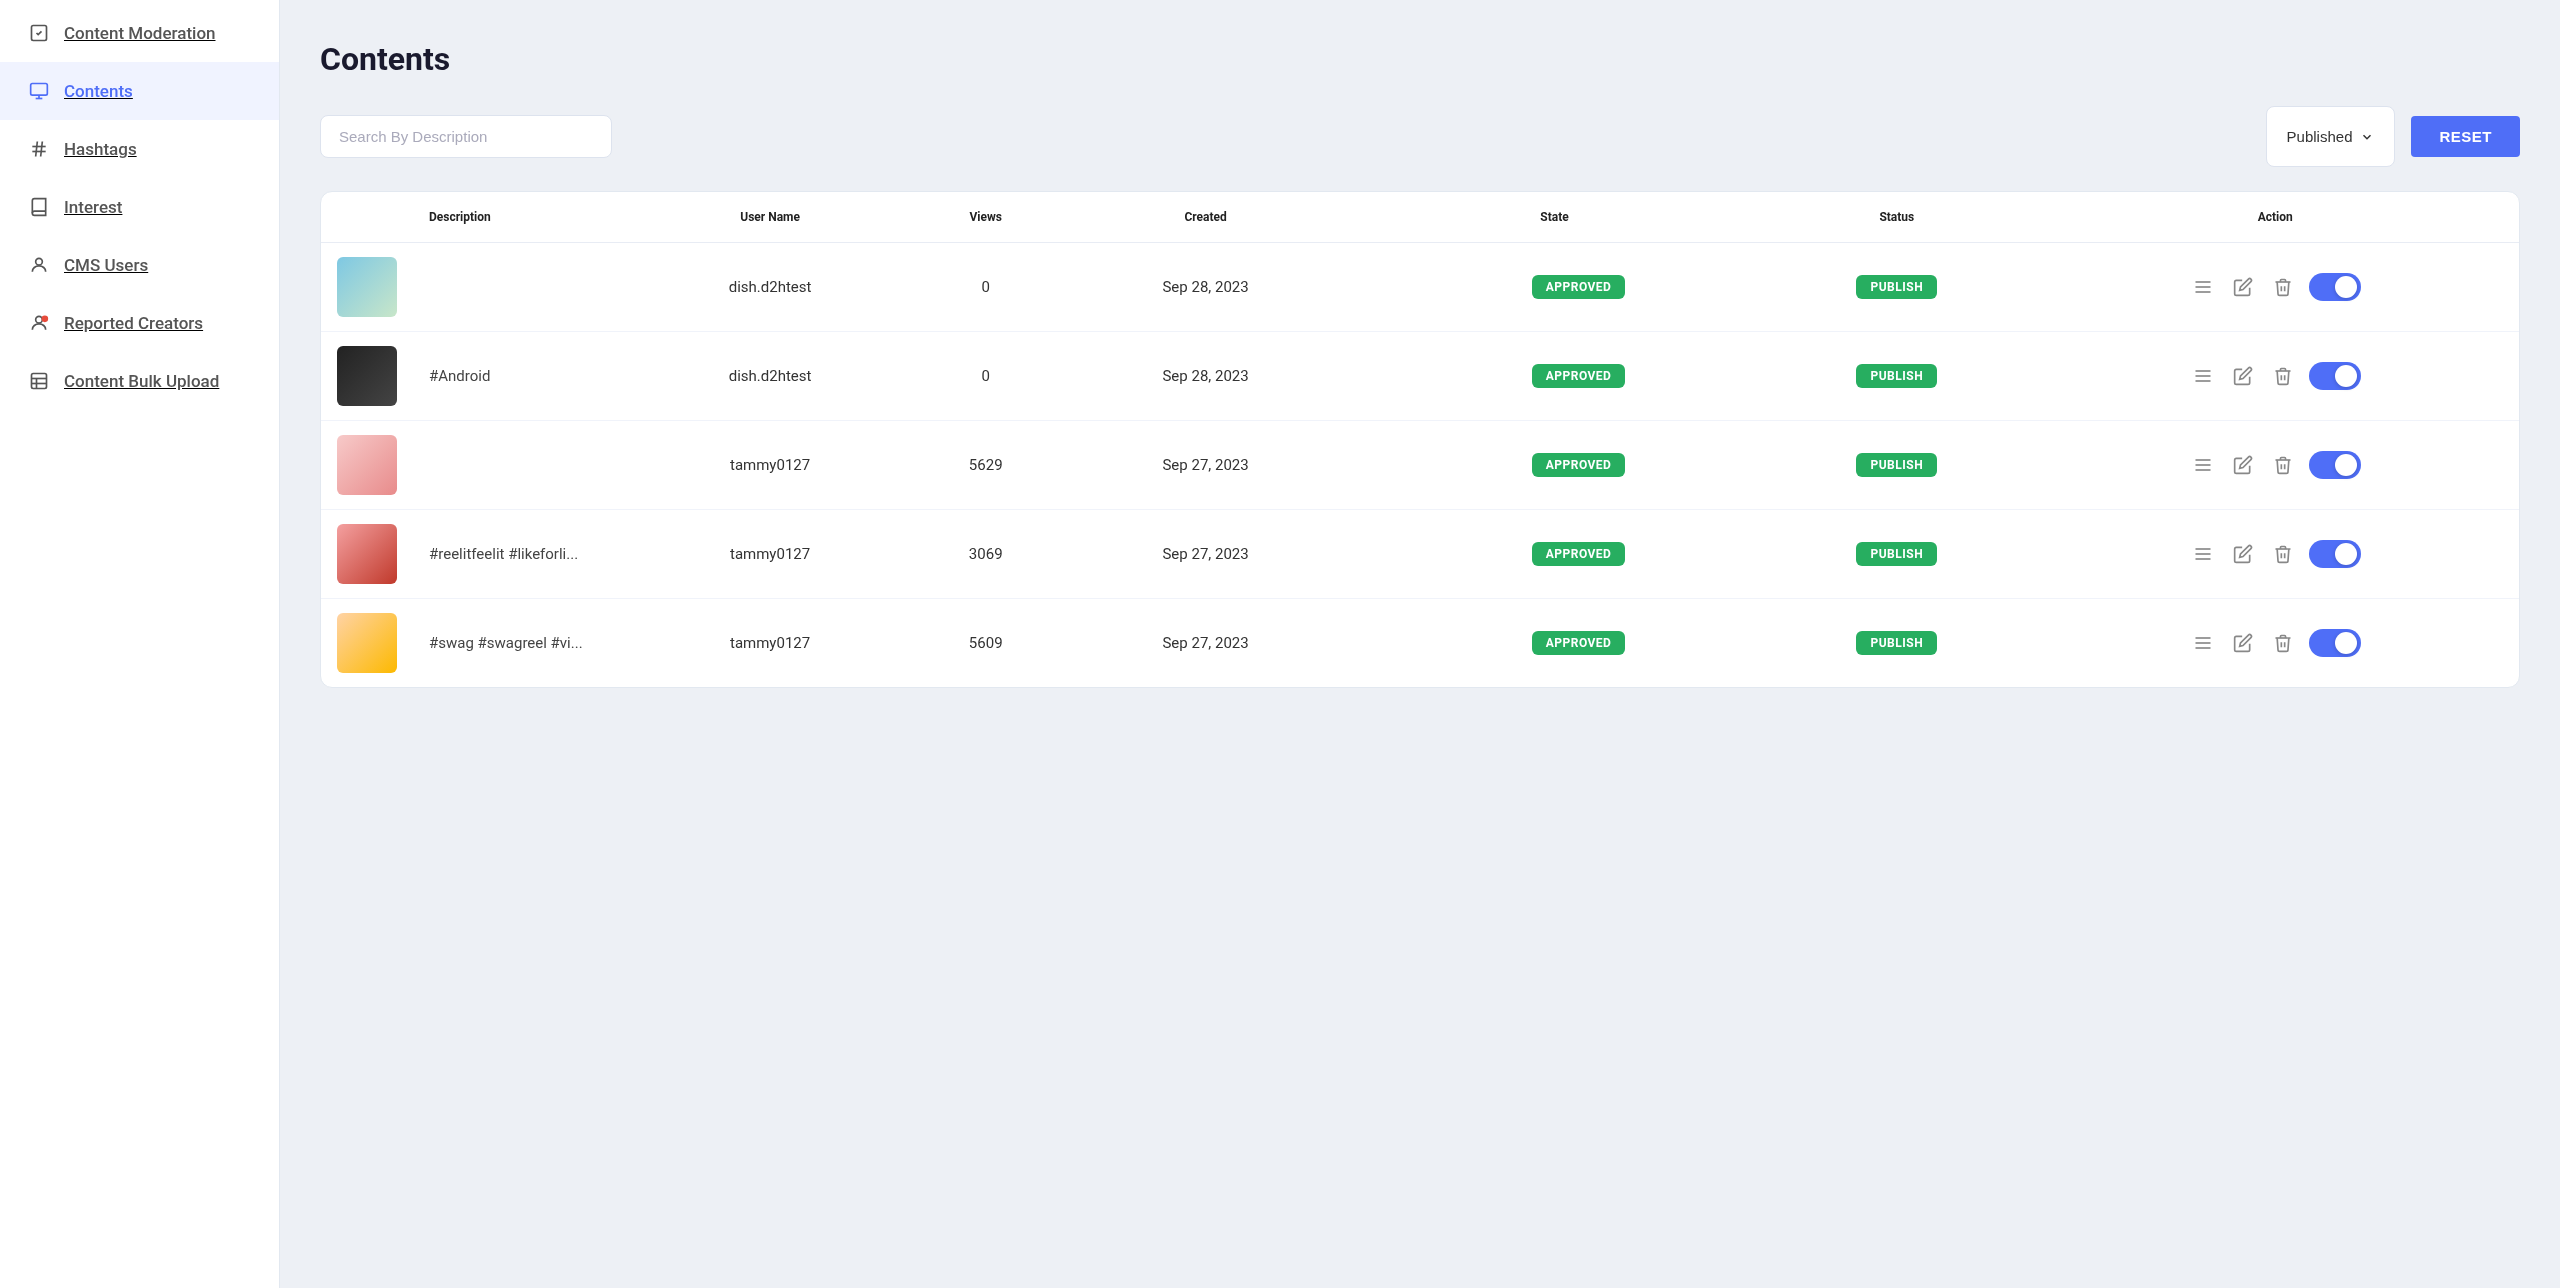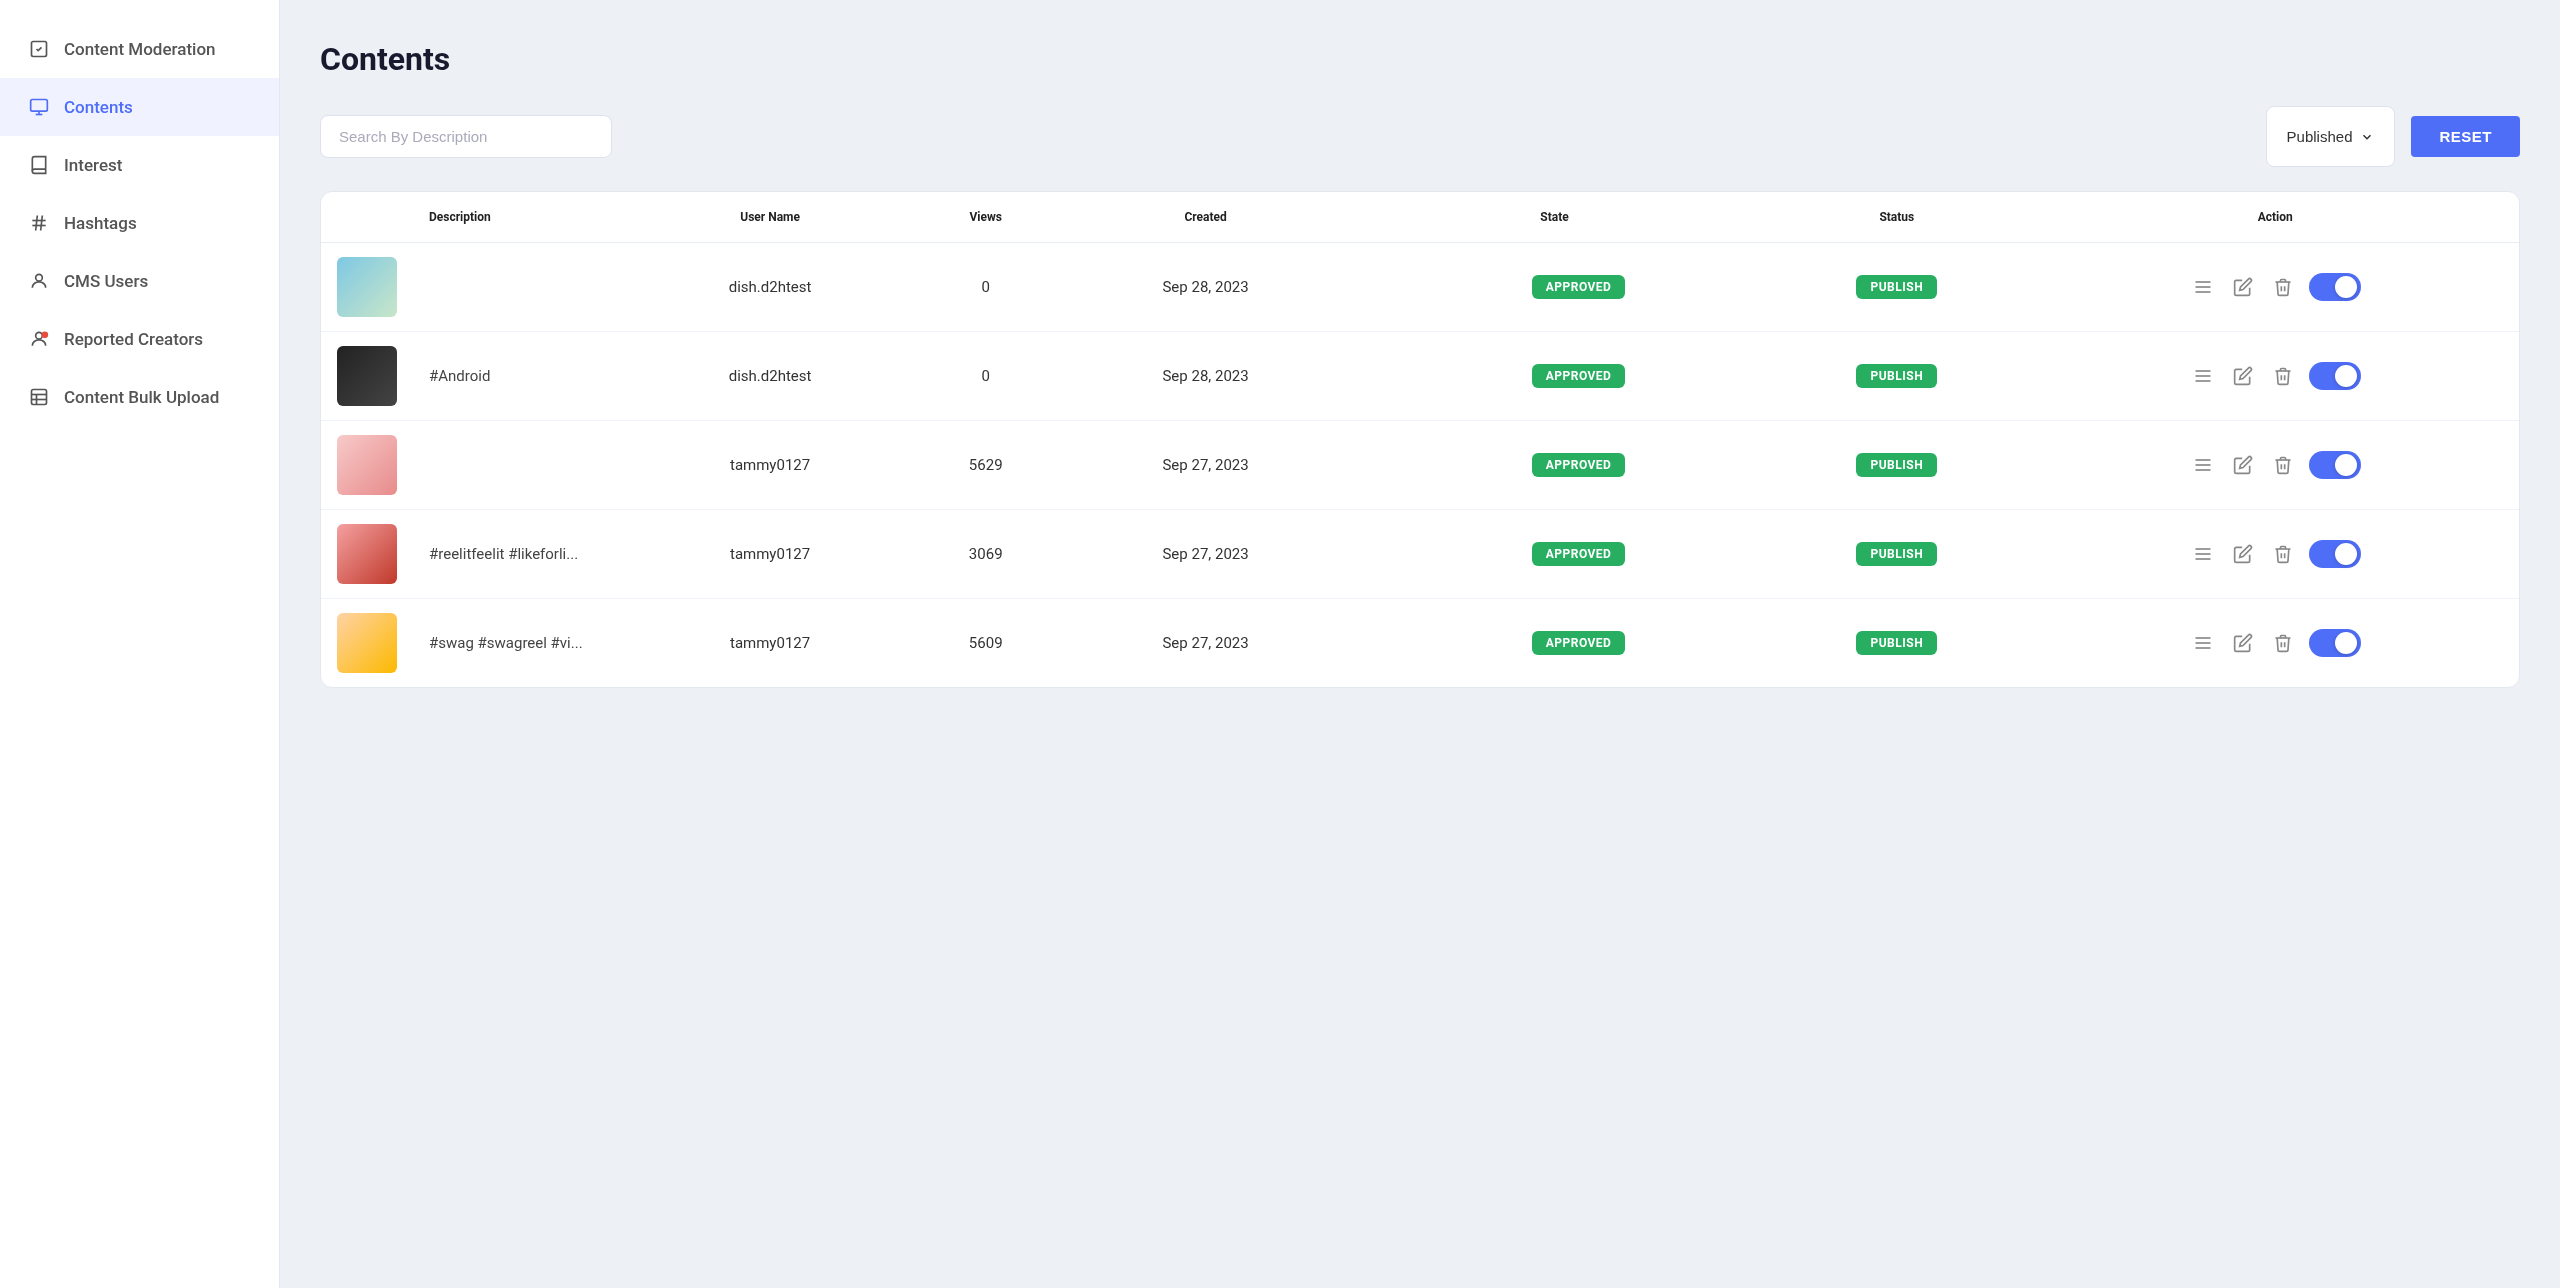--- a/index.html
+++ b/index.html
@@ -12,21 +12,22 @@
     }
 
     
     .sidebar {
       width: 280px;
       min-width: 280px;
       background: #fff;
       border-right: 1px solid #e2e8f0;
       display: flex;
       flex-direction: column;
-      padding: 20px 0;
+      padding: 4px 0;
+      text-decoration: underline;
     }
     .sidebar-item {
       display: flex;
       align-items: center;
       gap: 14px;
       padding: 18px 28px;
       cursor: pointer;
       color: #555;
       font-size: 17px;
       font-weight: 500;
@@ -260,36 +261,36 @@
           <rect x="2" y="3" width="20" height="14" rx="2"></rect>
           <line x1="8" y1="21" x2="16" y2="21"></line>
           <line x1="12" y1="17" x2="12" y2="21"></line>
         </svg>
       </span>
       <span>Contents</span>
     </div>
     <div class="sidebar-item">
       <span class="icon">
         <svg viewBox="0 0 24 24" fill="none" stroke="currentColor" stroke-width="2">
-          <path d="M4 19.5A2.5 2.5 0 0 1 6.5 17H20"></path>
-          <path d="M6.5 2H20v20H6.5A2.5 2.5 0 0 1 4 19.5v-15A2.5 2.5 0 0 1 6.5 2z"></path>
-        </svg>
-      </span>
-      <span>Interest</span>
-    </div>
-    <div class="sidebar-item">
-      <span class="icon">
-        <svg viewBox="0 0 24 24" fill="none" stroke="currentColor" stroke-width="2">
           <line x1="4" y1="9" x2="20" y2="9"></line>
           <line x1="4" y1="15" x2="20" y2="15"></line>
           <line x1="10" y1="3" x2="8" y2="21"></line>
           <line x1="16" y1="3" x2="14" y2="21"></line>
         </svg>
       </span>
       <span>Hashtags</span>
+    </div>
+    <div class="sidebar-item">
+      <span class="icon">
+        <svg viewBox="0 0 24 24" fill="none" stroke="currentColor" stroke-width="2">
+          <path d="M4 19.5A2.5 2.5 0 0 1 6.5 17H20"></path>
+          <path d="M6.5 2H20v20H6.5A2.5 2.5 0 0 1 4 19.5v-15A2.5 2.5 0 0 1 6.5 2z"></path>
+        </svg>
+      </span>
+      <span>Interest</span>
     </div>
     <div class="sidebar-item">
       <span class="icon">
         <svg viewBox="0 0 24 24" fill="none" stroke="currentColor" stroke-width="2">
           <circle cx="12" cy="8" r="4"></circle>
           <path d="M4 20c0-4 3.6-7 8-7s8 3 8 7"></path>
         </svg>
       </span>
       <span>CMS Users</span>
     </div>

